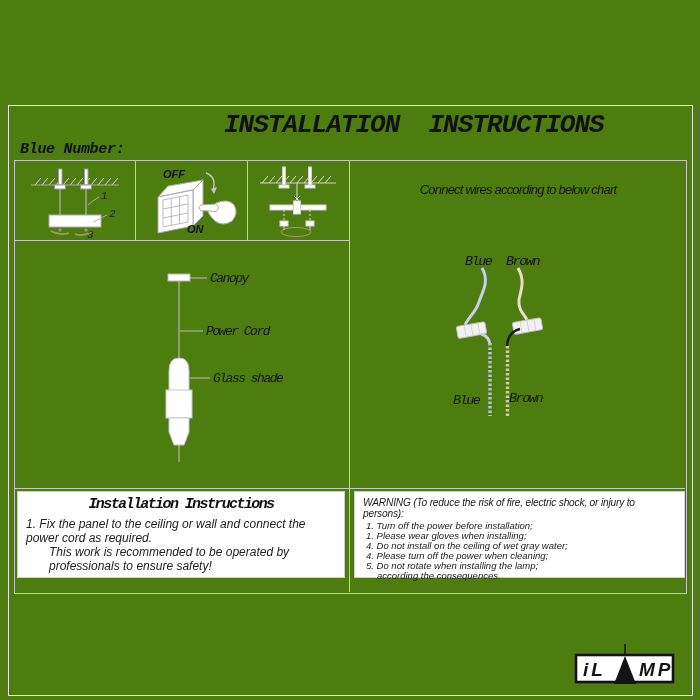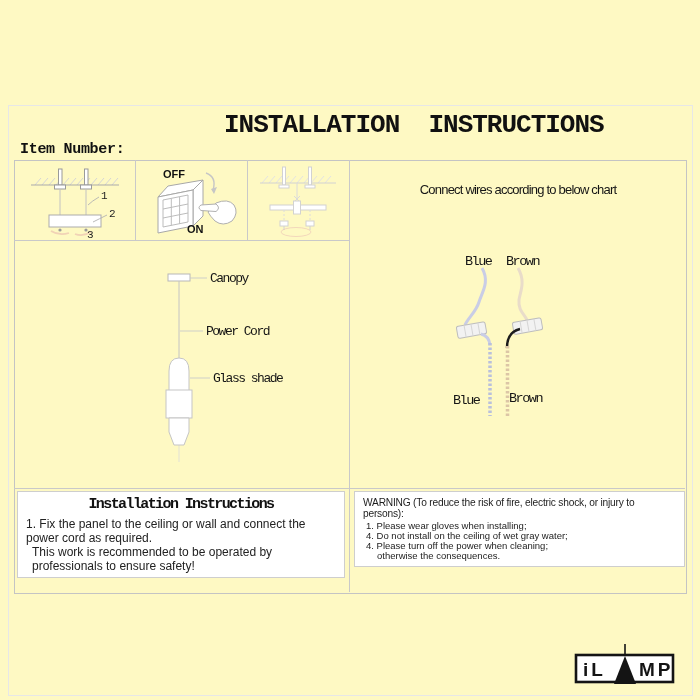--- a/index.html
+++ b/index.html
@@ -1,51 +1,51 @@
 <!DOCTYPE html>
 <html><head>
 <meta charset="utf-8">
 <style>
   html,body{margin:0;padding:0;background:#fff;}
-  #canvas{position:relative;width:700px;height:700px;background:#fef9c3;overflow:hidden;
-          font-family:"Liberation Sans",sans-serif;color:#1a1a1a;}
+  #canvas{position:relative;width:700px;height:700px;background:#4d7c0f;overflow:hidden;
+          font-family:"Liberation Sans",sans-serif;color:#1a1a1a;font-style:italic;}
   .abs{position:absolute;}
   .page-frame{left:8px;top:105px;width:683px;height:589px;border:1px solid #e7e7e7;}
   .title{left:224px;top:110px;font-family:"Liberation Mono",monospace;font-size:26px;
          font-weight:600;letter-spacing:-1px;white-space:pre;color:#111;}
   .item-number{left:20px;top:141px;font-family:"Liberation Mono",monospace;font-size:15px;
          font-weight:600;letter-spacing:-.3px;color:#111;}
   .bline{border:0;border-top:1px solid #c9c9c9;height:0;}
   .vline{border:0;border-left:1px solid #c9c9c9;width:0;}
   .outer-rect{left:14px;top:160px;width:671px;height:432px;border:1px solid #c4c4c4;}
   .inner-box{border:1px solid #cecece;background:#fff;box-sizing:border-box;}
   .inst-box{left:17px;top:491px;width:328px;height:87px;padding:4px 8px 0 8px;}
   .inst-heading{font-family:"Liberation Mono",monospace;font-size:15px;font-weight:600;
                 letter-spacing:-1.6px;text-align:center;color:#111;}
   .inst-body{margin-top:4px;font-size:12px;line-height:1.18;color:#222;}
-  .inst-cont{margin-left:6px;}
-  .warn-box{left:354px;top:491px;width:331px;height:76px;padding:5px 7px 0 8px;}
+  .inst-cont{margin-left:23px;}
+  .warn-box{left:354px;top:491px;width:331px;height:87px;padding:5px 7px 0 8px;}
   .warn-heading{font-size:10.2px;letter-spacing:-.2px;color:#1d1d1d;margin-bottom:2px;}
   .warn-item{font-size:9.5px;line-height:1.06;margin-left:3px;color:#222;}
   .warn-cont{margin-left:14px;}
   .connect-heading{left:350px;top:182px;width:336px;text-align:center;font-size:13px;
                    letter-spacing:-.8px;color:#161616;}
   .monolabel{font-family:"Liberation Mono",monospace;letter-spacing:-1.5px;fill:#161616;}
   svg text{font-family:"Liberation Mono",monospace;}
   svg .sans{font-family:"Liberation Sans",sans-serif;}
 </style>
 </head>
 <body>
 
 <div id="canvas">
 
   <div class="abs page-frame"></div>
 
   <div class="abs title">INSTALLATION  INSTRUCTIONS</div>
-  <div class="abs item-number">Item Number:</div>
+  <div class="abs item-number">Blue Number:</div>
 
   <div class="abs outer-rect"></div>
   <div class="abs vline" style="left:349px;top:160px;height:432px;"></div>
   <div class="abs vline" style="left:135px;top:160px;height:80px;"></div>
   <div class="abs vline" style="left:247px;top:160px;height:80px;"></div>
   <div class="abs bline" style="left:14px;top:240px;width:335px;"></div>
   <div class="abs bline" style="left:14px;top:488px;width:671px;"></div>
 
   <svg class="abs" style="left:15px;top:161px;" width="120" height="79" viewBox="0 0 120 79">
     <path d="M20 24 L26 17 M27 24 L33 17 M34 24 L40 17 M41 24 L47 17 M48 24 L54 17 M55 24 L61 17 M62 24 L68 17 M69 24 L75 17 M76 24 L82 17 M83 24 L89 17 M90 24 L96 17 M97 24 L103 17" stroke="#d6d6d6" stroke-width="1" fill="none"></path>
@@ -147,24 +147,26 @@
   <div class="abs inner-box inst-box">
     <div class="inst-heading">Installation Instructions</div>
     <div class="inst-body">
       <div>1. Fix the panel to the ceiling or wall and connect the power cord as required.</div>
       <div class="inst-cont">This work is recommended to be operated by professionals to ensure safety!</div>
     </div>
   </div>
 
   <div class="abs inner-box warn-box">
     <div class="warn-heading">WARNING (To reduce the risk of fire, electric shock, or injury to persons):</div>
+    <div class="warn-item">1. Turn off the power before installation;</div>
     <div class="warn-item">1. Please wear gloves when installing;</div>
     <div class="warn-item">4. Do not install on the ceiling of wet gray water;</div>
     <div class="warn-item">4. Please turn off the power when cleaning;</div>
-    <div class="warn-item warn-cont">otherwise the consequences.</div>
+    <div class="warn-item">5. Do not rotate when installing the lamp;</div>
+    <div class="warn-item warn-cont">according the consequences.</div>
   </div>
 
   <svg class="abs" style="left:570px;top:633px;" width="120" height="60" viewBox="0 0 120 60">
     <line x1="55" y1="11" x2="55" y2="24" stroke="#141414" stroke-width="1.6"></line>
     <rect x="6" y="22" width="97" height="27" fill="#ffffff" stroke="#141414" stroke-width="2.6"></rect>
     <polygon points="55,23 44,51 66,51" fill="#141414"></polygon>
     <text class="sans" x="13" y="43" font-size="19" font-weight="bold" letter-spacing="3" fill="#141414">iL</text>
     <text class="sans" x="69" y="43" font-size="19" font-weight="bold" letter-spacing="3" fill="#141414">MP</text>
   </svg>
 

